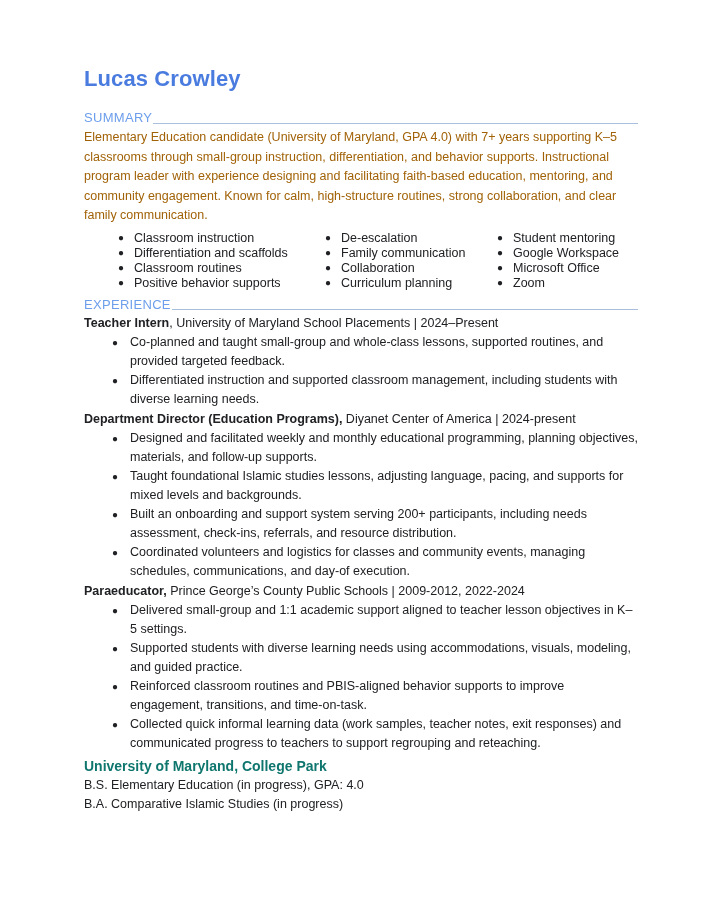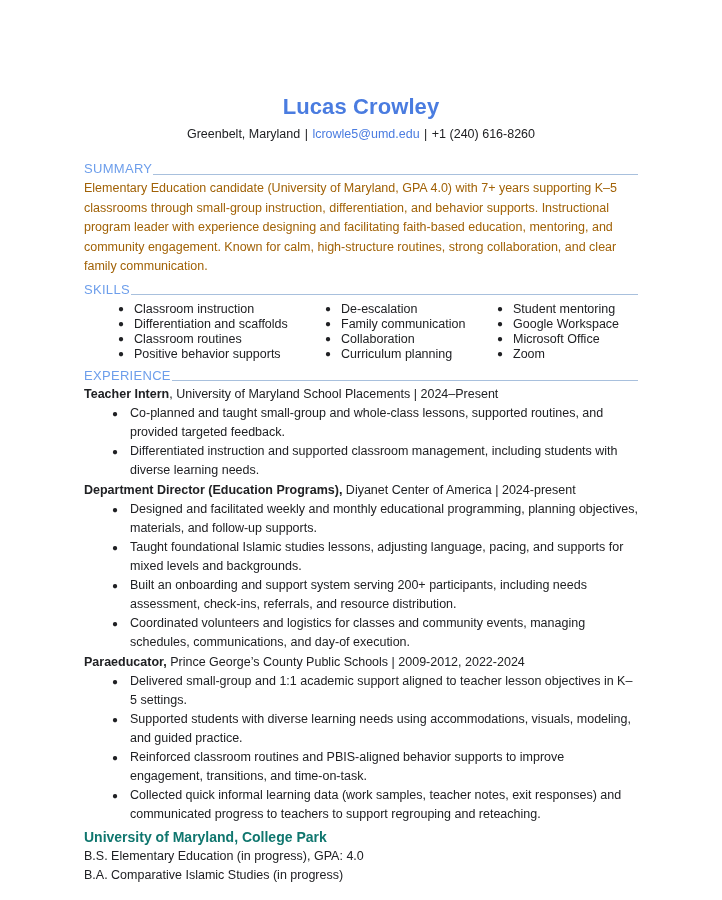--- a/index.html
+++ b/index.html
@@ -19,22 +19,22 @@
     width: 722px;
     height: 900px;
     box-sizing: border-box;
     padding: 0 84px;
     background: #ffffff;
     overflow: hidden;
   }
 
   
   .header {
-    padding-top: 94px;
-    text-align: center;
+    padding-top: 66px;
+    text-align: left;
   }
   .full-name {
     font-size: 22px;
     font-weight: bold;
     color: #4a7ce0;
     letter-spacing: 0.1px;
     line-height: 26px;
   }
   .contact-line {
     margin-top: 6px;
@@ -162,38 +162,31 @@
     color: #202124;
   }
 </style>
 </head>
 <body>
 
 <div class="page">
 
   <div class="header">
     <div class="full-name">Lucas Crowley</div>
-    <div class="contact-line">
-      <span>Greenbelt, Maryland</span><span class="contact-sep"> | </span><a class="email-link" href="#">lcrowle5@umd.edu</a><span class="contact-sep"> | </span><span>+1 (240) 616-8260</span>
-    </div>
   </div>
 
   <div class="section" style="margin-top:18px;">
     <div class="section-heading">
       <span>SUMMARY</span>
       <span class="rule"></span>
     </div>
     <div class="body-text">Elementary Education candidate (University of Maryland, GPA 4.0) with 7+ years supporting K–5 classrooms through small-group instruction, differentiation, and behavior supports. Instructional program leader with experience designing and facilitating faith-based education, mentoring, and community engagement. Known for calm, high-structure routines, strong collaboration, and clear family communication.</div>
   </div>
 
   <div class="section" style="margin-top:5px;">
-    <div class="section-heading">
-      <span>SKILLS</span>
-      <span class="rule"></span>
-    </div>
     <div class="skills-grid">
 
       <div class="skill-col">
         <div class="skill-item">
           <span class="dot">●</span>
           <span>Classroom instruction</span>
         </div>
         <div class="skill-item">
           <span class="dot">●</span>
           <span>Differentiation and scaffolds</span>

